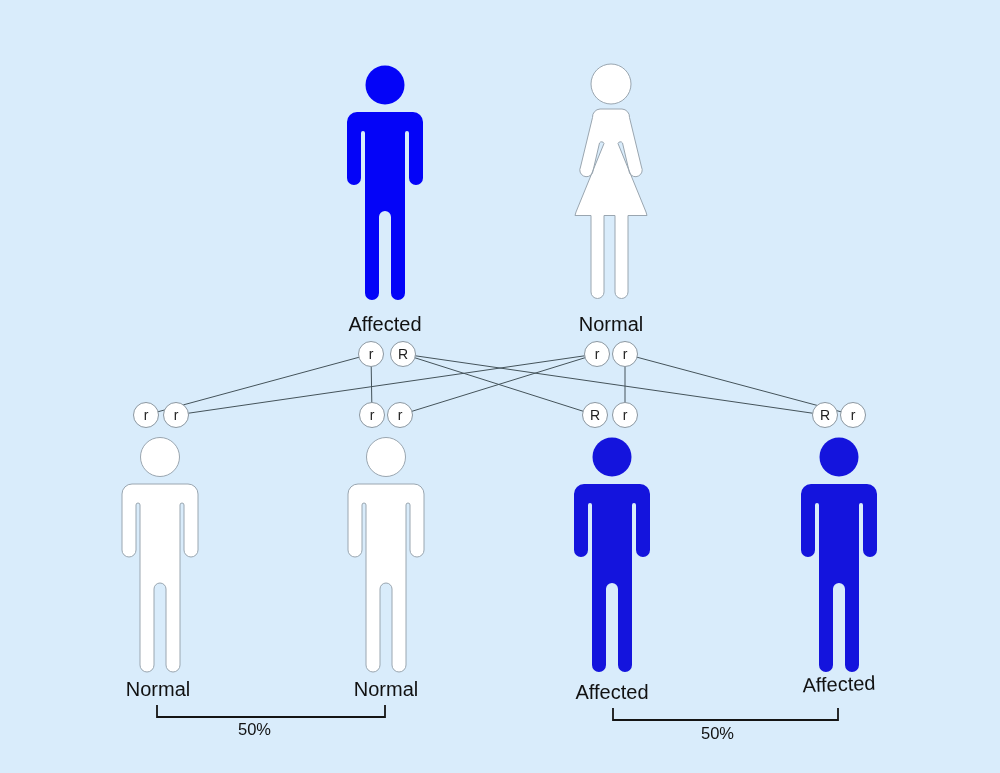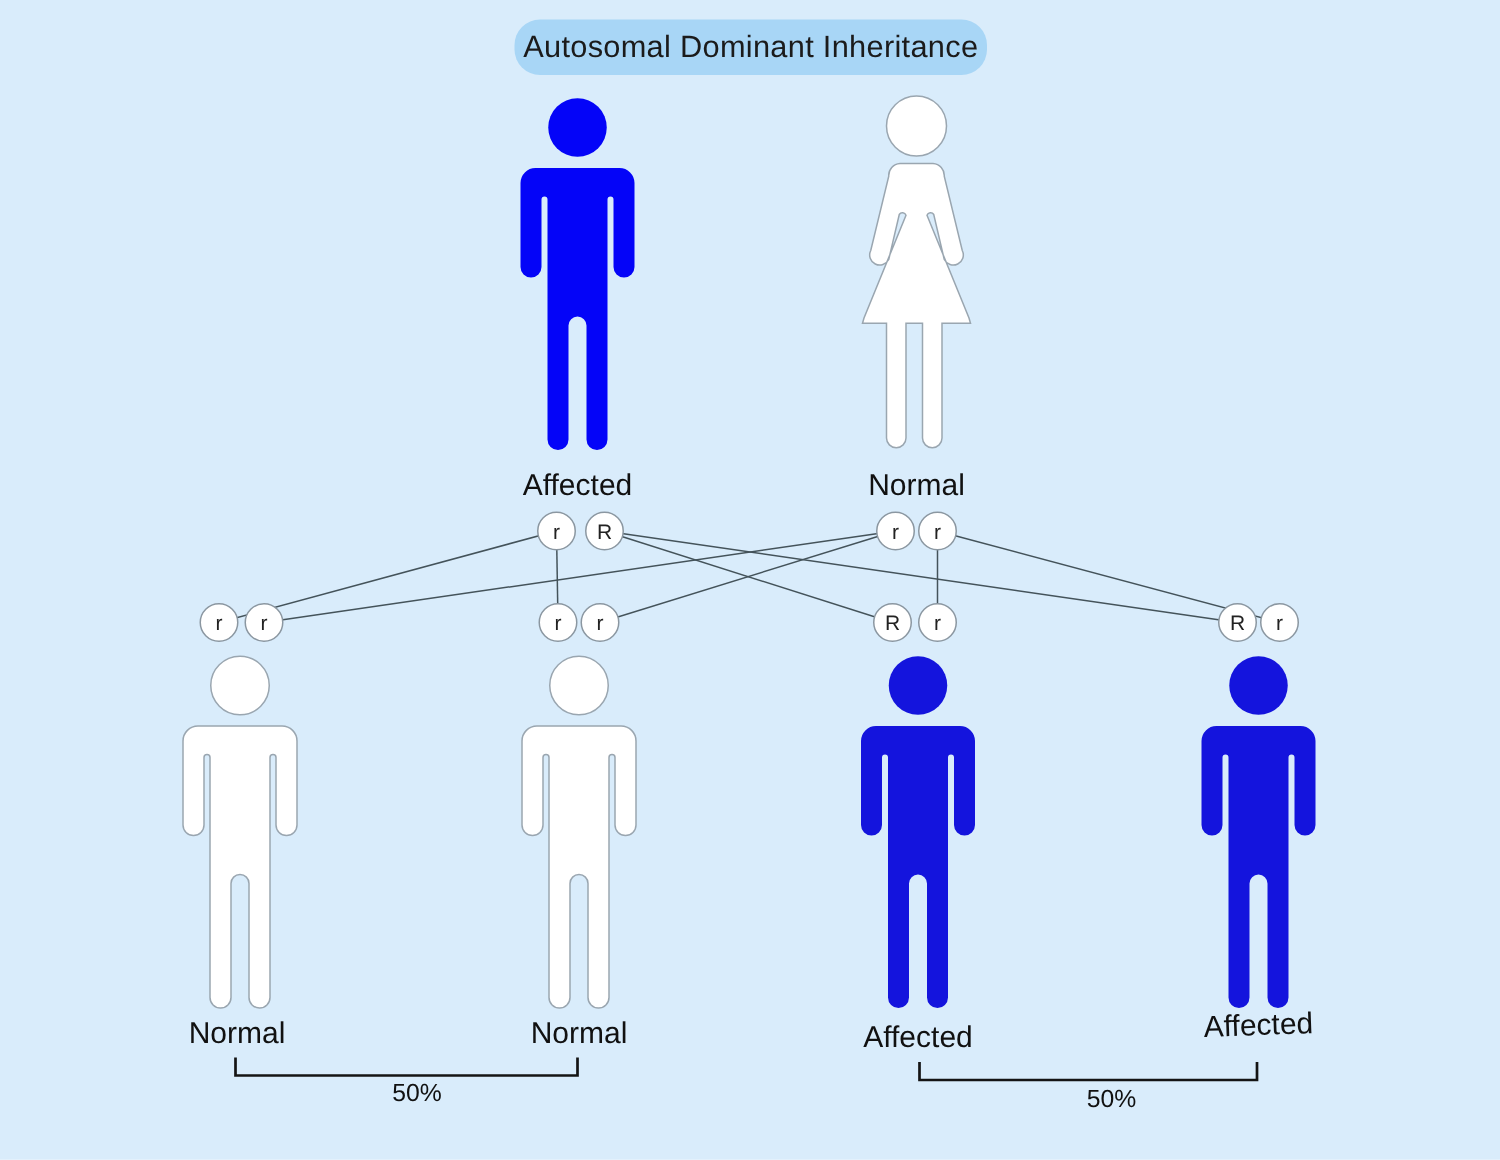--- a/index.html
+++ b/index.html
@@ -19,21 +19,20 @@
     display:flex; align-items:center; justify-content:center;
     font-size:20.5px; color:#1b1b1b; letter-spacing:0.2px;
   }
   .label {
     position:absolute; width:120px;
     text-align:center;
     font-size:20px; color:#111;
   }
   .pct {
     position:absolute; width:80px;
-    text-align:center;
     font-size:16.5px; color:#111;
   }
   .allele {
     position:absolute;
     width:26px; height:26px;
     box-sizing:border-box;
     border-radius:50%;
     background:#ffffff;
     border:1px solid #8b97a1;
     display:flex; align-items:center; justify-content:center;
@@ -75,21 +74,20 @@
     <use href="#male-figure" transform="translate(346,437)" stroke-width="1" fill="#ffffff" stroke="#9aa6b0"></use>
     <use href="#male-figure" transform="translate(572,437)" stroke="none" fill="#1414dd"></use>
     <use href="#male-figure" transform="translate(799,437)" stroke="none" fill="#1414dd"></use>
 
     <g fill="none" stroke-width="1.8" stroke="#141414">
       <path d="M157 705 L157 717 L385 717 L385 705"></path>
       <path d="M613 708 L613 720 L838 720 L838 708"></path>
     </g>
   </svg>
 
-  <div class="pill">Autosomal Dominant Inheritance</div>
 
   <div class="label" style="left:325px;top:313px">Affected</div>
   <div class="label" style="left:551px;top:313px">Normal</div>
 
   <div class="allele" style="left:358px;top:341px">r</div>
   <div class="allele" style="left:390px;top:341px">R</div>
   <div class="allele" style="left:584px;top:341px">r</div>
   <div class="allele" style="left:612px;top:341px">r</div>
 
   <div class="allele" style="left:133px;top:402px">r</div>

